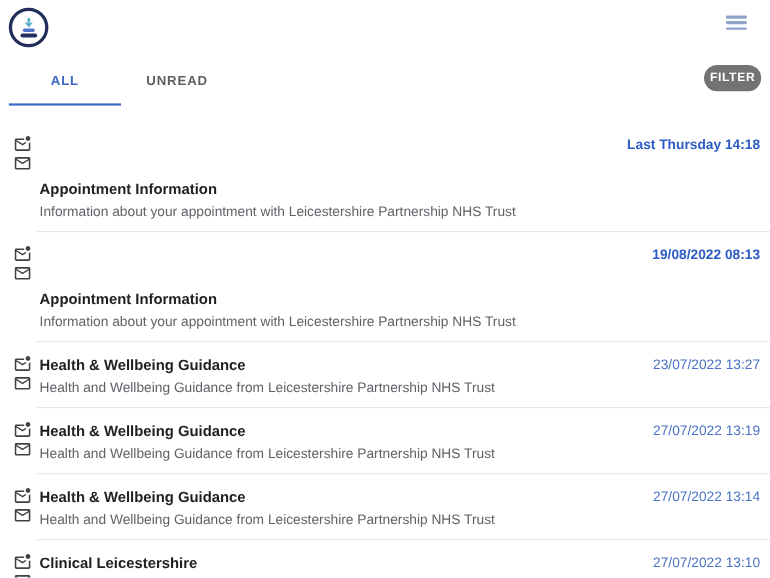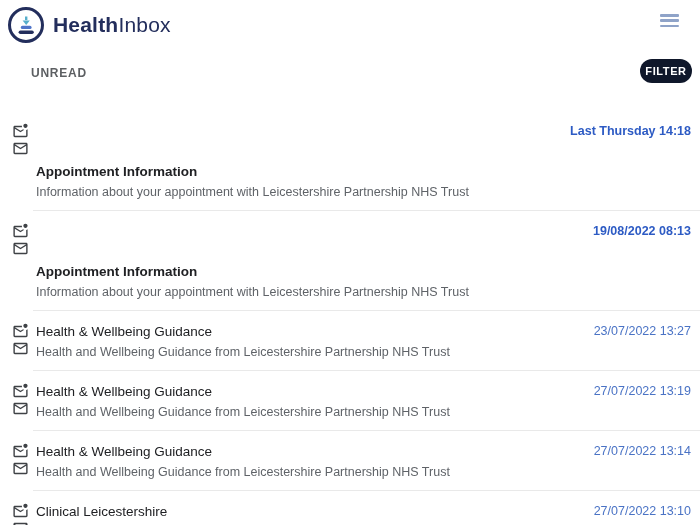--- a/index.html
+++ b/index.html
@@ -25,35 +25,35 @@
   .tabbar { position: relative; height: 48px; }
   .tabs { display: flex; margin-left: 8px; }
   .tab { width: 102px; text-align: center; padding: 14px 0 16px;
     font-size: 12px; font-weight: 700; letter-spacing: 0.8px;
     cursor: pointer; position: relative; }
   .tab.active { color: #3b68c5; }
   .tab.active::after { content: ""; position: absolute; left: 0; right: 0;
     bottom: 0; height: 2px; background: #3b68c5; }
   .tab.inactive { color: #5c5f62; font-weight: 600; }
   .filter-btn { position: absolute; right: 8px; top: 7px; width: 52px;
-    height: 24px; background: #0f172a; color: #fff; border: none;
+    height: 24px; background: #737373; color: #fff; border: none;
     border-radius: 12px; font-family: "Liberation Sans", sans-serif;
     font-size: 11px; font-weight: 700; letter-spacing: 0.6px;
     cursor: pointer; }
 
   
   .list { margin-top: 11px; }
   .row { position: relative; padding: 13px 115px 12px 36px; min-height: 54px;
     cursor: pointer; }
   .row::after { content: ""; position: absolute; left: 33px; right: 0;
     bottom: 0; height: 1px; background: #e9e9e9; }
   .row .mail-icon { position: absolute; left: 12px; top: 12px; width: 17px;
     height: 17px; }
   .row .mail-icon svg { display: block; width: 17px; height: 17px; }
-  .row .title { font-size: 13.5px; color: #202124; font-weight: 400;
+  .row .title { font-size: 13.5px; color: #202124; font-weight: 700;
     line-height: 15px; }
   .row.unread .title { font-weight: 700; margin-top: 40px; }
   .row .subtitle { font-size: 12.5px; color: #5f6368; margin-top: 7px;
     line-height: 13px; }
   .row .date { position: absolute; right: 9px; top: 13px; font-size: 12.5px;
     color: #4a73c5; font-weight: 400; white-space: nowrap; }
   .row.unread .date { color: #2d5bc4; font-weight: 700; }
   .hidden { display: none; }
 </style>
 </head>
@@ -61,30 +61,30 @@
 
 <div class="header">
   <div class="logo">
     <svg width="24" height="24" viewBox="0 0 24 24">
       <rect x="11" y="3.5" width="2.4" height="3.6" fill="#56aecb"></rect>
       <polygon points="8.6,7.4 15.8,7.4 12.2,12 " fill="#56aecb"></polygon>
       <rect x="6.8" y="12.8" width="10.8" height="3.2" rx="1.6" fill="#4f74c9"></rect>
       <rect x="4.6" y="17.4" width="15.2" height="3.6" rx="1.8" fill="#232e5c"></rect>
     </svg>
   </div>
-  <div class="brand"><span class="bold">Health</span><span class="light">Inbox</span></div>
   <div class="hamburger">
     <span></span>
       <span></span>
       <span></span>
   </div>
 </div>
 
 <div class="tabbar">
   <div class="tabs">
+    <div class="tab active">ALL</div>
     <div class="tab inactive">UNREAD</div>
   </div>
   <button class="filter-btn">FILTER</button>
 </div>
 
 <div class="list">
     <div class="row unread">
     <span class="mail-icon">
       <svg class="icon-unread" viewBox="0 0 24 24" fill="#3f4246">
         <path d="M22 8.98V18c0 1.1-.9 2-2 2H4c-1.1 0-2-.9-2-2V6c0-1.1.9-2 2-2h10.1c-.06.32-.1.66-.1 1s.04.68.1 1H4l8 5 3.67-2.29c.47.43 1.02.76 1.63.98L12 13 4 8v10h16V9.9c.74-.15 1.42-.48 2-.92zM16 4c0 1.66 1.34 3 3 3s3-1.34 3-3-1.34-3-3-3-3 1.34-3 3z"></path>

